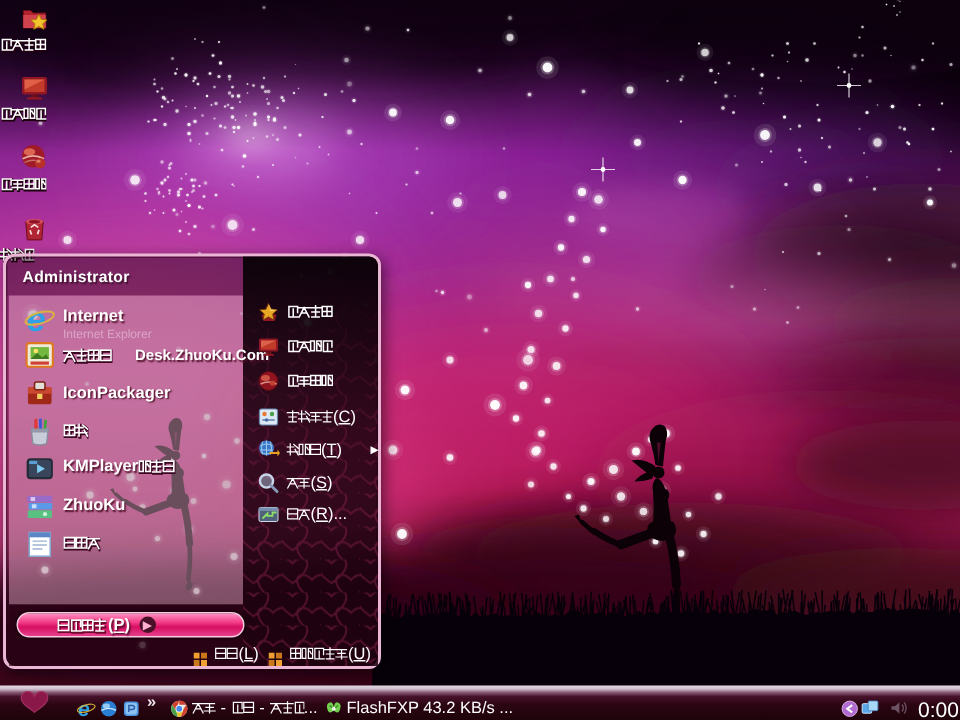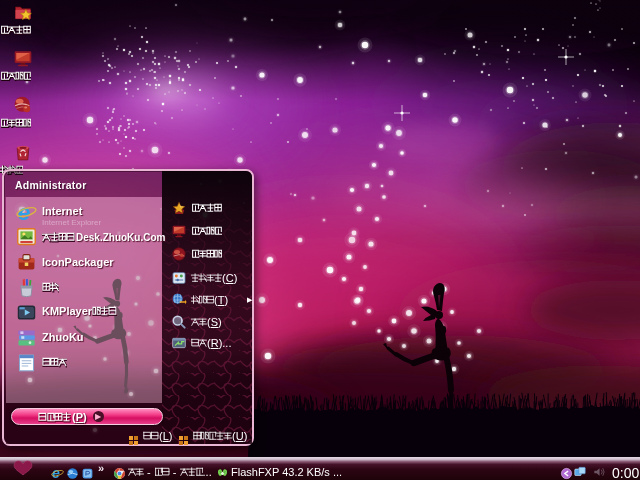--- a/index.html
+++ b/index.html
@@ -1343,21 +1343,21 @@
 <rect x="5" y="5" width="14" height="9" fill="#74b840"></rect>
           <circle cx="9" cy="8" r="1.8" fill="#ffe26a"></circle>
 <path d="M5,14 L10,9.5 L14,13 L17,10.5 L19,14 Z" fill="#3d7a20"></path>
 <rect x="5" y="16" width="14" height="2.4" fill="#d04038"></rect>
         </svg></div>
       <div style="position:absolute;left:38px;top:59px;height:14px;display:flex;align-items:center">
         <svg class="zh" width="33" height="12" viewBox="0 0 33 12" style="opacity:1.0">
           <path d="M0.4,3.2 L8.2,3.2M4.3,3.2 L0.9,9.7M4.3,3.2 L7.8,9.7M2.6,6.9 L6.0,6.9M8.5,3.2 L16.3,3.2M12.4,1.9 L12.4,9.7M9.8,9.7 L15.0,9.7M9.8,6.2 L15.0,6.2M17.0,2.4 L23.9,2.4M17.0,2.4 L17.0,9.3M23.9,2.4 L23.9,9.3M17.0,9.3 L23.9,9.3M20.5,2.4 L20.5,9.3M17.0,5.8 L23.9,5.8M25.1,2.4 L32.0,2.4 L32.0,9.3 L25.1,9.3 L25.1,2.4M25.1,5.8 L32.0,5.8" fill="none" stroke="#3a0520" stroke-width="2.08" stroke-linecap="square" transform="translate(0.6,0.7)"></path>
           <path d="M0.4,3.2 L8.2,3.2M4.3,3.2 L0.9,9.7M4.3,3.2 L7.8,9.7M2.6,6.9 L6.0,6.9M8.5,3.2 L16.3,3.2M12.4,1.9 L12.4,9.7M9.8,9.7 L15.0,9.7M9.8,6.2 L15.0,6.2M17.0,2.4 L23.9,2.4M17.0,2.4 L17.0,9.3M23.9,2.4 L23.9,9.3M17.0,9.3 L23.9,9.3M20.5,2.4 L20.5,9.3M17.0,5.8 L23.9,5.8M25.1,2.4 L32.0,2.4 L32.0,9.3 L25.1,9.3 L25.1,2.4M25.1,5.8 L32.0,5.8" fill="none" stroke="#fff" stroke-width="1.08" stroke-linecap="square"></path>
         </svg>
-        <span class="lt" style="margin-left:1px;font-size:10px">Desk.ZhuoKu.Com</span>
+        <span class="lt" style="margin-left:15px;font-size:10px">Desk.ZhuoKu.Com</span>
       </div>
       <div style="position:absolute;left:12px;top:81px;width:21px;height:21px"><svg width="21" height="21" viewBox="0 0 24 24">
           <rect x="3" y="7" width="18" height="13" rx="2" fill="#a02818"></rect>
 <rect x="3" y="7" width="18" height="5" fill="#c84830"></rect>
 <rect x="8" y="3" width="8" height="6" rx="1.4" fill="#e0e0d8" stroke="#802010" stroke-width="1.2"></rect>
 <rect x="10" y="12" width="4" height="4" fill="#f0d060"></rect>
         </svg></div>
       <div style="position:absolute;left:38px;top:84px;height:14px;display:flex;align-items:center">
         <span class="lt">IconPackager</span>
       </div>

